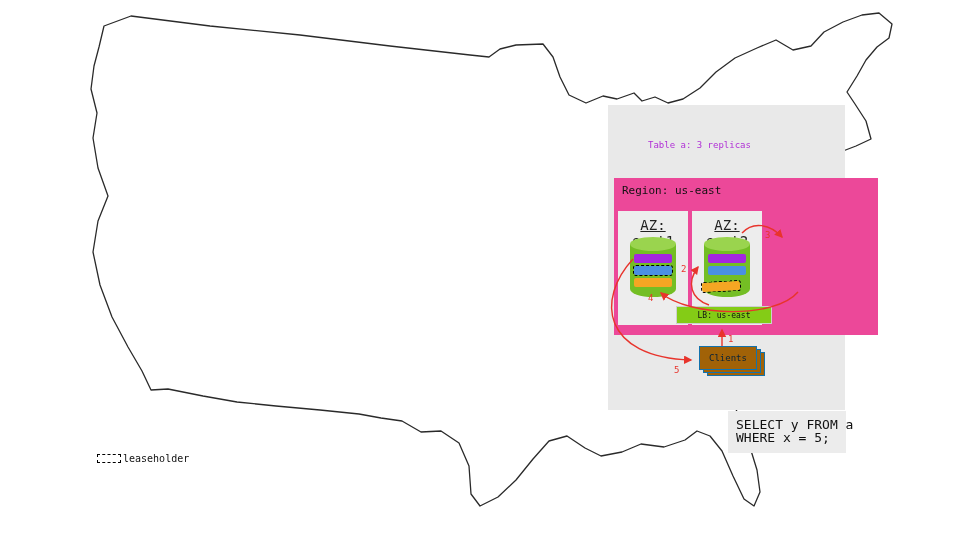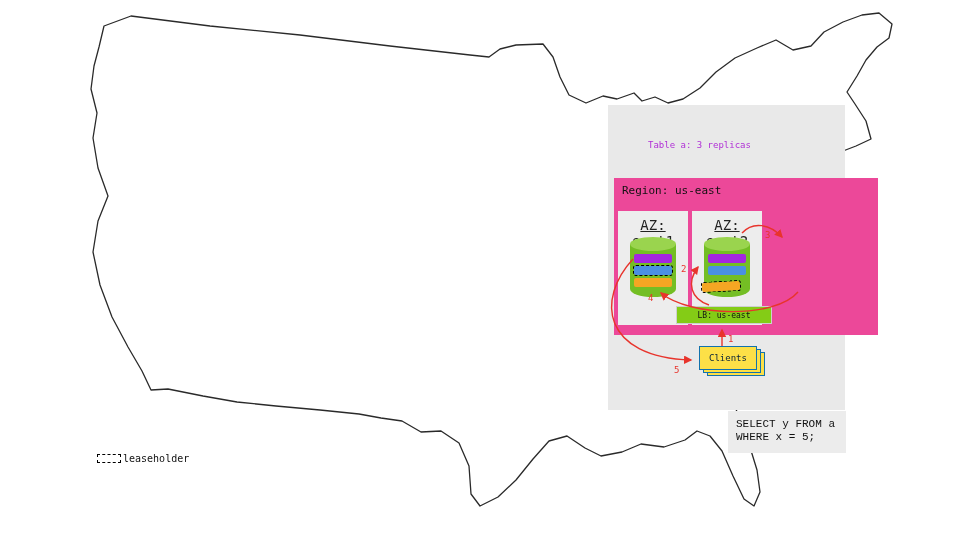--- a/index.html
+++ b/index.html
@@ -36,28 +36,28 @@
   .band-i { top:29px; background:#4a90e2; }
   .band-b { top:41px; background:#f5a623; }
   .lh { outline:1.5px dashed #000; outline-offset:0px; }
   .offset2 { transform:translate(-6px,4px) rotate(-3deg); }
 
   .lb-box { position:absolute; left:676px; top:306px; width:96px; height:18px;
             background:#84cc16; border:1px solid #cfcfcf; z-index:20;
             font-size:8px; line-height:17px; text-align:center; color:#111; box-sizing:border-box; }
 
   .clients { position:absolute; left:699px; top:346px; width:70px; height:34px; z-index:20; }
-  .client-layer { position:absolute; width:58px; height:24px; background:#fde047;
+  .client-layer { position:absolute; width:58px; height:24px; background:#a16207;
                   border:1px solid #1272ad; box-sizing:border-box; }
   .cl-3 { left:8px; top:6px; } .cl-2 { left:4px; top:3px; }
   .cl-1 { left:0; top:0; font-size:9px; line-height:22px; text-align:center; color:#06223a; }
 
   .sql-box { position:absolute; left:728px; top:411px; width:118px; height:42px;
-             background:#ececec; z-index:20; font-size:11px; line-height:13px;
-             color:#111; padding:7px 8px; box-sizing:border-box; white-space:pre;font-family:Liberation Mono, monospace; }
+             background:#ececec; z-index:20; font-size:13px; line-height:13px;
+             color:#111; padding:7px 8px; box-sizing:border-box; white-space:pre; }
 
   .lh-key { position:absolute; left:97px; top:453px; z-index:20; display:flex; align-items:center; }
   .lh-key-swatch { width:24px; height:9px; background:#fff; border:1.5px dashed #000; box-sizing:border-box; }
   .lh-key-label { font-size:10px; color:#111; margin-left:2px; }
 
   .step-num { font-size:9px; fill:#e8342c; font-family:"DejaVu Sans Mono", monospace; }
 </style>
 </head>
 <body>
 

